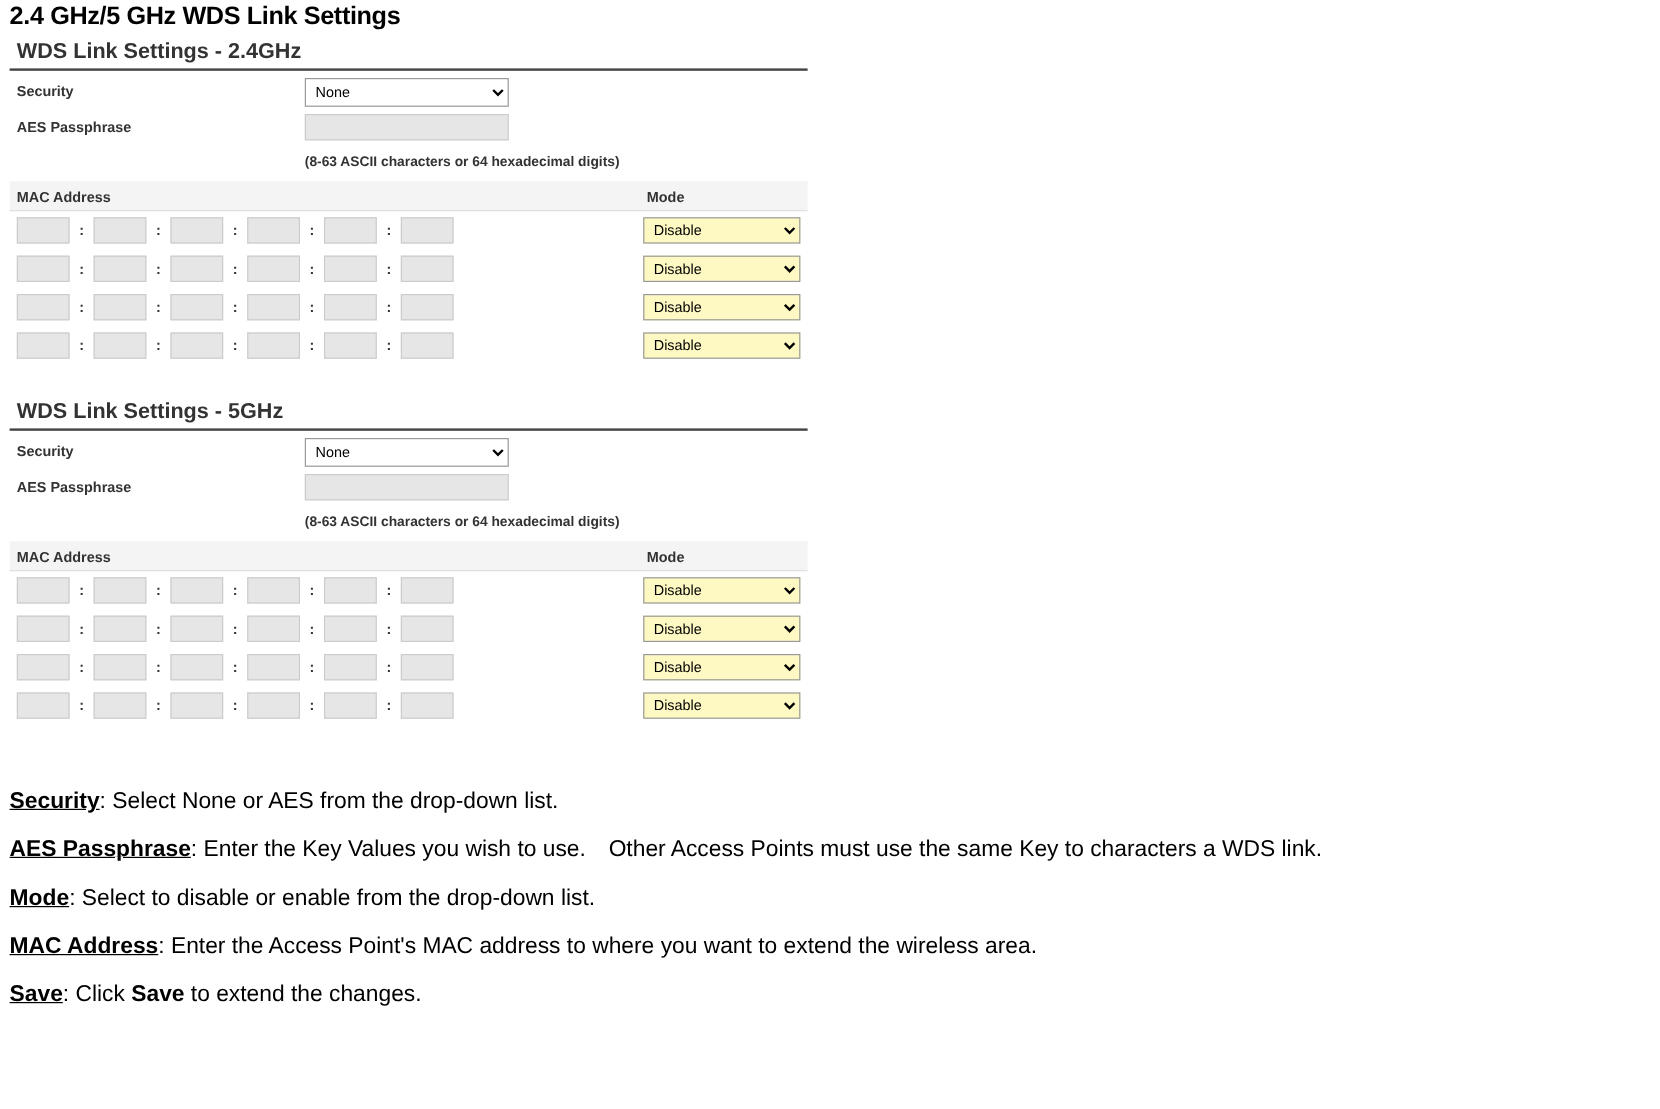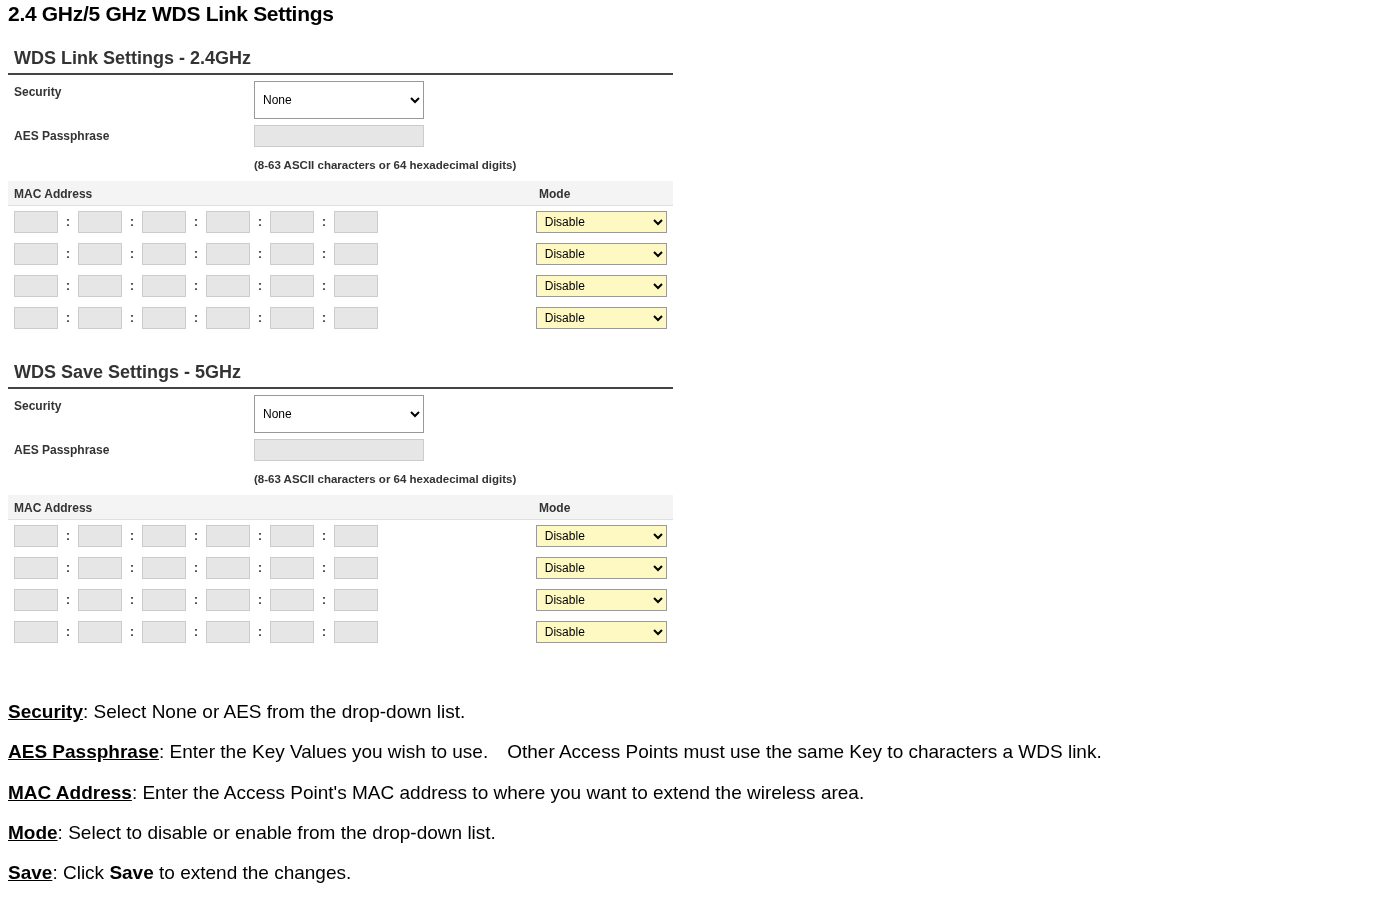--- a/index.html
+++ b/index.html
@@ -5,21 +5,20 @@
     * { margin: 0; padding: 0; box-sizing: border-box; }
     body {
       font-family: Arial, Helvetica, sans-serif;
       background: #fff;
       color: #000;
       padding: 2px 8px;
     }
     .page-heading {
       font-size: 21px;
       font-weight: bold;
-      margin-bottom: 16px;
       letter-spacing: -0.3px;
     }
     .panel-wrap {
       width: 665px;
       margin-bottom: 22px;
     }
     .panel-header {
       border-bottom: 2px solid #444;
       padding: 6px 6px 4px 6px;
     }
@@ -36,21 +35,21 @@
     .field-label {
       width: 240px;
       font-size: 12px;
       font-weight: bold;
       color: #333;
       padding-top: 4px;
     }
     .field-value { flex: 1; }
     .select-ctl {
       width: 170px;
-      height: 38px;
+      height: 24px;
       font-size: 12px;
       border: 1px solid #999;
       background: #fff;
       padding-left: 4px;
     }
     .disabled-input {
       width: 170px;
       height: 22px;
       background: #e6e6e6;
       border: 1px solid #ccc;
@@ -209,21 +208,21 @@
         <span class="mac-octet"></span>
         <span class="mac-sep">:</span>
         <span class="mac-octet"></span>
       </div>
     <select class="mode-select"><option>Disable</option></select>
   </div>
 </div>
 
 <div class="panel-wrap">
   <div class="panel-header">
-    <span>WDS Save Settings - 5GHz</span>
+    <span>WDS Link Settings - 5GHz</span>
   </div>
   <div class="field-row">
     <div class="field-label">Security</div>
     <div class="field-value">
       <select class="select-ctl">
         <option>None</option>
       </select>
     </div>
   </div>
   <div class="field-row">
@@ -299,16 +298,16 @@
         <span class="mac-sep">:</span>
         <span class="mac-octet"></span>
       </div>
     <select class="mode-select"><option>Disable</option></select>
   </div>
 </div>
 
 <div class="descriptions">
   <p><span class="term">Security</span><span>: Select None or AES from the drop-down list.</span></p>
   <p><span class="term">AES Passphrase</span><span>: Enter the Key Values you wish to use. Other Access Points must use the same Key to characters a WDS link.</span></p>
+  <p><span class="term">Mode</span><span>: Select to disable or enable from the drop-down list.</span></p>
   <p><span class="term">MAC Address</span><span>: Enter the Access Point's MAC address to where you want to extend the wireless area.</span></p>
-  <p><span class="term">Mode</span><span>: Select to disable or enable from the drop-down list.</span></p>
   <p><span class="term">Save</span><span>: Click </span><span class="term-noline">Save</span><span> to extend the changes.</span></p>
 </div>
 
 </body></html>

